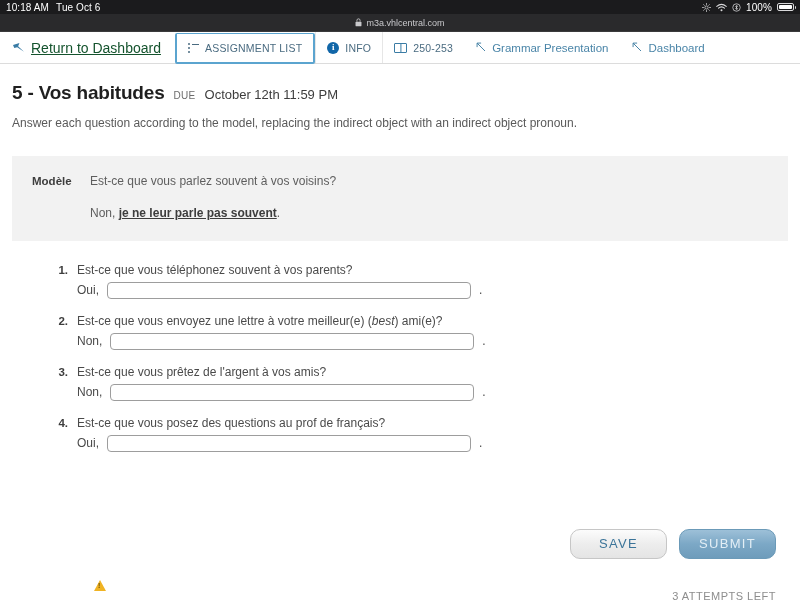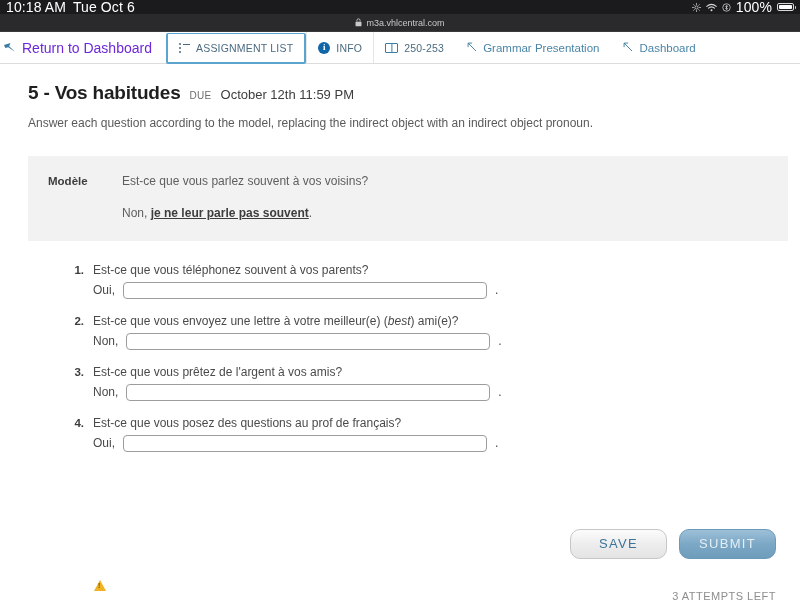--- a/index.html
+++ b/index.html
@@ -12,21 +12,21 @@
   }
 
   
   .status-bar {
     height: 14px;
     background: #1b1b1d;
     color: #ffffff;
     display: flex;
     align-items: center;
     padding: 0 6px;
-    font-size: 14px;
+    font-size: 10px;
     letter-spacing: 0.1px;
   }
   .status-left { display: flex; align-items: center; gap: 7px; }
   .status-right { margin-left: auto; display: flex; align-items: center; gap: 5px; }
   .sb-icon { display: inline-flex; align-items: center; }
   .battery-shell {
     width: 17px; height: 8px;
     border: 1px solid #d8d8da;
     border-radius: 2px;
     position: relative;
@@ -62,25 +62,26 @@
   .topnav {
     height: 32px;
     background: #ffffff;
     border-bottom: 1px solid #dcdcdc;
     display: flex;
     align-items: stretch;
     position: relative;
   }
   .nav-return {
     display: flex; align-items: center; gap: 6px;
-    padding: 0 14px 0 3px;
-    color: #6d28d9;
+    padding: 0 14px 0 12px;
+    color: #14532d;
     font-size: 14px;
     cursor: pointer;
     white-space: nowrap;
+    text-decoration: underline;
   }
   .nav-tab {
     display: flex; align-items: center; gap: 6px;
     padding: 0 11px;
     font-size: 10.5px;
     color: #4a6b80;
     letter-spacing: 0.2px;
     border-left: 1px solid #e3e3e3;
     white-space: nowrap;
     cursor: pointer;
@@ -135,21 +136,21 @@
     width: 13px; height: 10px;
     border: 1.2px solid #3a7ca5; border-radius: 1px;
     position: relative; display: inline-block;
   }
   .icon-book::after {
     content: ""; position: absolute; left: 50%; top: 0; bottom: 0;
     width: 1.2px; background: #3a7ca5; transform: translateX(-50%);
   }
 
   
-  .content { padding: 0 12px; margin-left: 16px; }
+  .content { padding: 0 12px; }
 
   .title-row {
     display: flex; align-items: baseline;
     gap: 9px;
     padding-top: 18px;
   }
   .assign-title {
     font-size: 19px; font-weight: bold; color: #1f1f1f;
     letter-spacing: -0.2px;
   }
@@ -164,21 +165,21 @@
 
   
   .modele-box {
     margin: 26px 0 0 0;
     background: #f2f2f2;
     padding: 18px 20px 20px 20px;
   }
   .modele-row { display: flex; align-items: flex-start; }
   .modele-label {
     font-size: 11.5px; font-weight: bold; color: #3d3d3d;
-    width: 74px; flex: none; padding-top: 1px;
+    width: 58px; flex: none; padding-top: 1px;
   }
   .modele-lines { font-size: 12px; color: #5e5e5e; }
   .modele-q { line-height: 1.2; }
   .modele-a { margin-top: 18px; line-height: 1.2; }
   .modele-a b { font-weight: bold; color: #3d3d3d; text-decoration: underline; }
 
   
   .questions { margin: 22px 0 0 0; padding-left: 44px; }
   .q-item { margin-bottom: 15px; }
   .q-head { display: flex; align-items: baseline; gap: 9px; }

